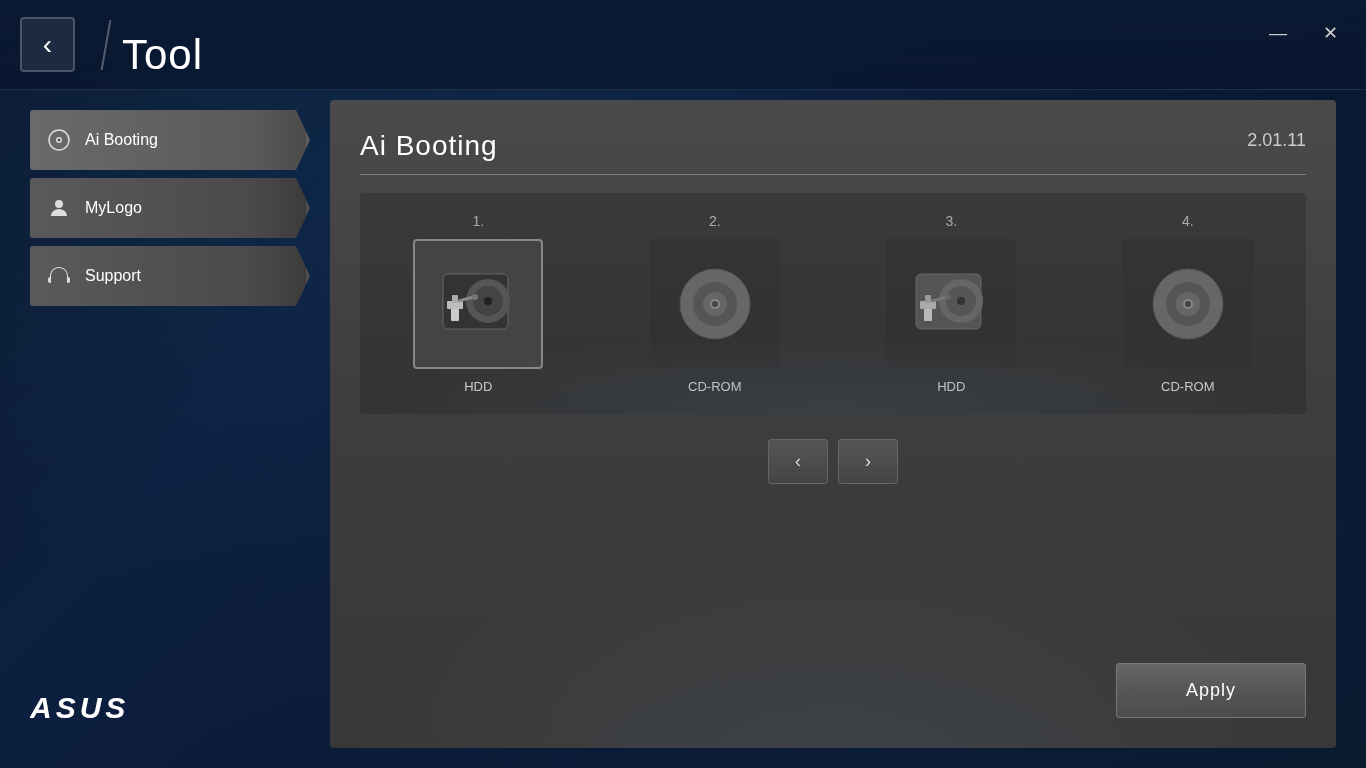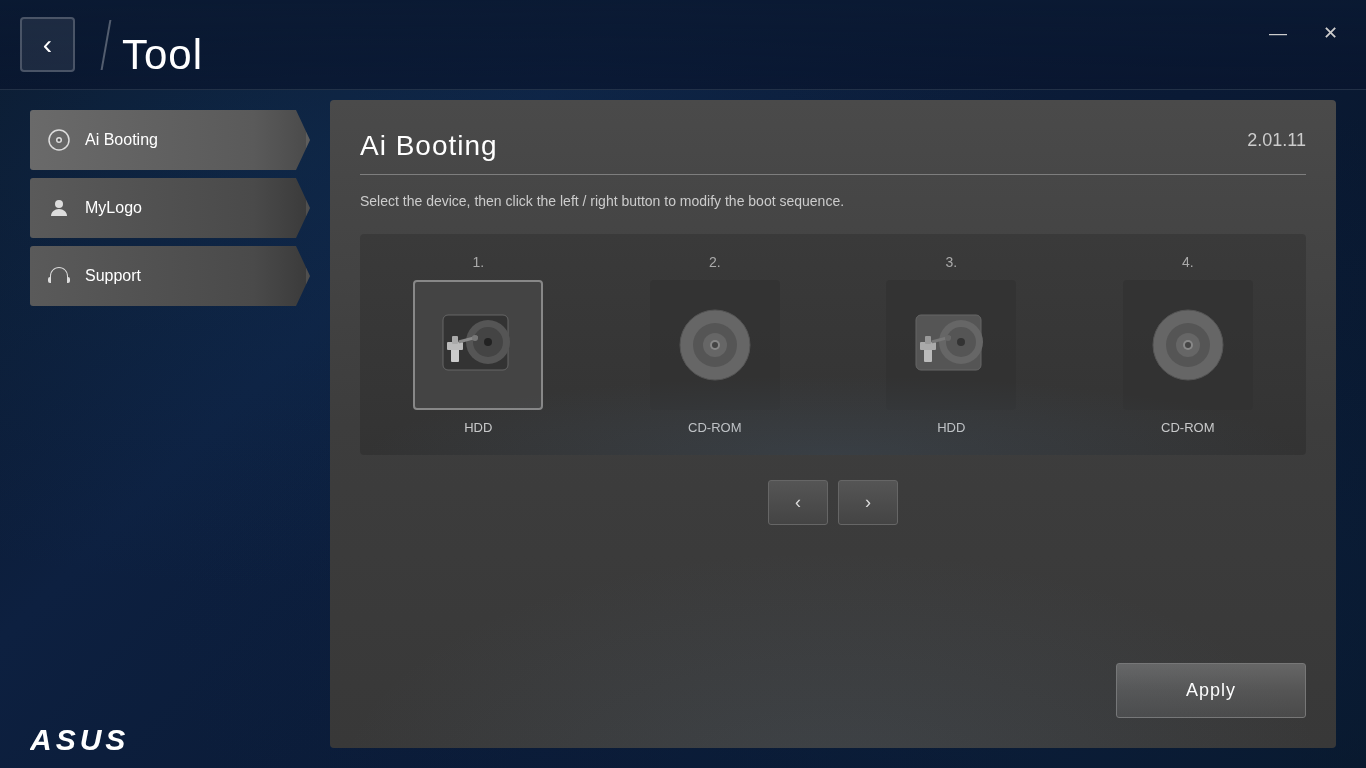--- a/index.html
+++ b/index.html
@@ -302,21 +302,21 @@
       border-radius: 3px;
       color: #ffffff;
       font-size: 18px;
       cursor: pointer;
       letter-spacing: 1px;
     }
 
     
     .asus-logo {
       position: absolute;
-      bottom: 4px;
+      bottom: 36px;
       left: 30px;
       color: #000000;
       font-size: 28px;
       font-weight: 900;
       letter-spacing: 3px;
       font-style: italic;
     }
   </style>
 </head>
 <body>
@@ -367,21 +367,20 @@
       <span class="sidebar-item-label">Support</span>
     </div>
 
   </div>
 
   <div class="right-panel">
     
     <span class="panel-title">Ai Booting</span>
     <span class="panel-version">2.01.11</span>
     <div class="panel-divider"></div>
-    <p class="panel-description">Select the device, then click the left / right button to modify the boot sequence.</p>
 
     
     <div class="boot-sequence">
 
       <div class="boot-device">
         <span class="boot-number">1.</span>
         <div class="boot-icon-container selected">
           <svg class="hdd-icon" viewBox="0 0 90 90" xmlns="http://www.w3.org/2000/svg">
 
             <rect x="10" y="15" width="65" height="55" rx="5" fill="#333" stroke="#666" stroke-width="1"></rect>

